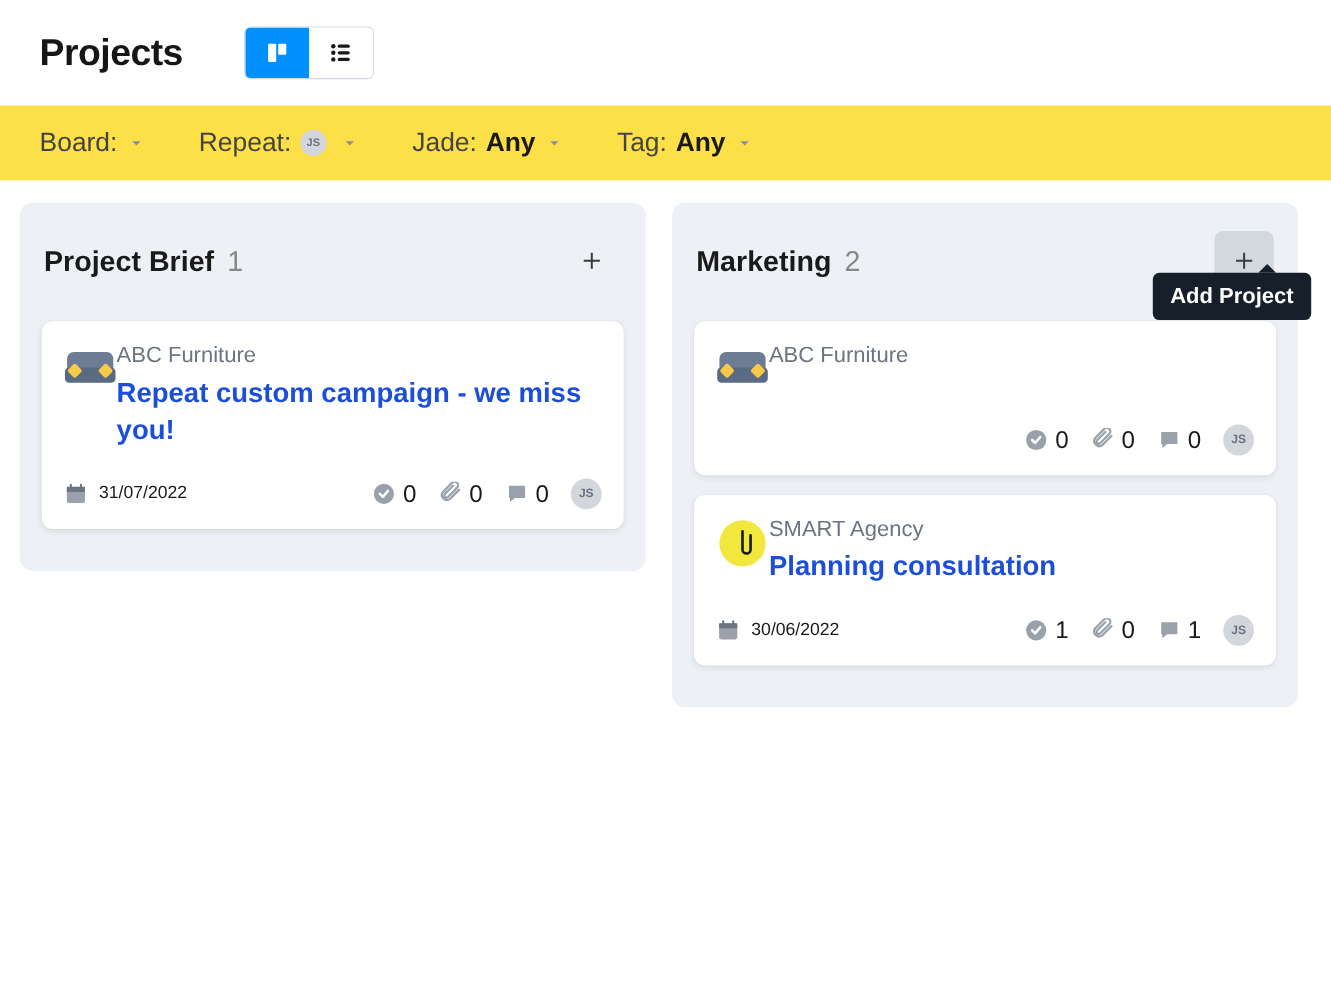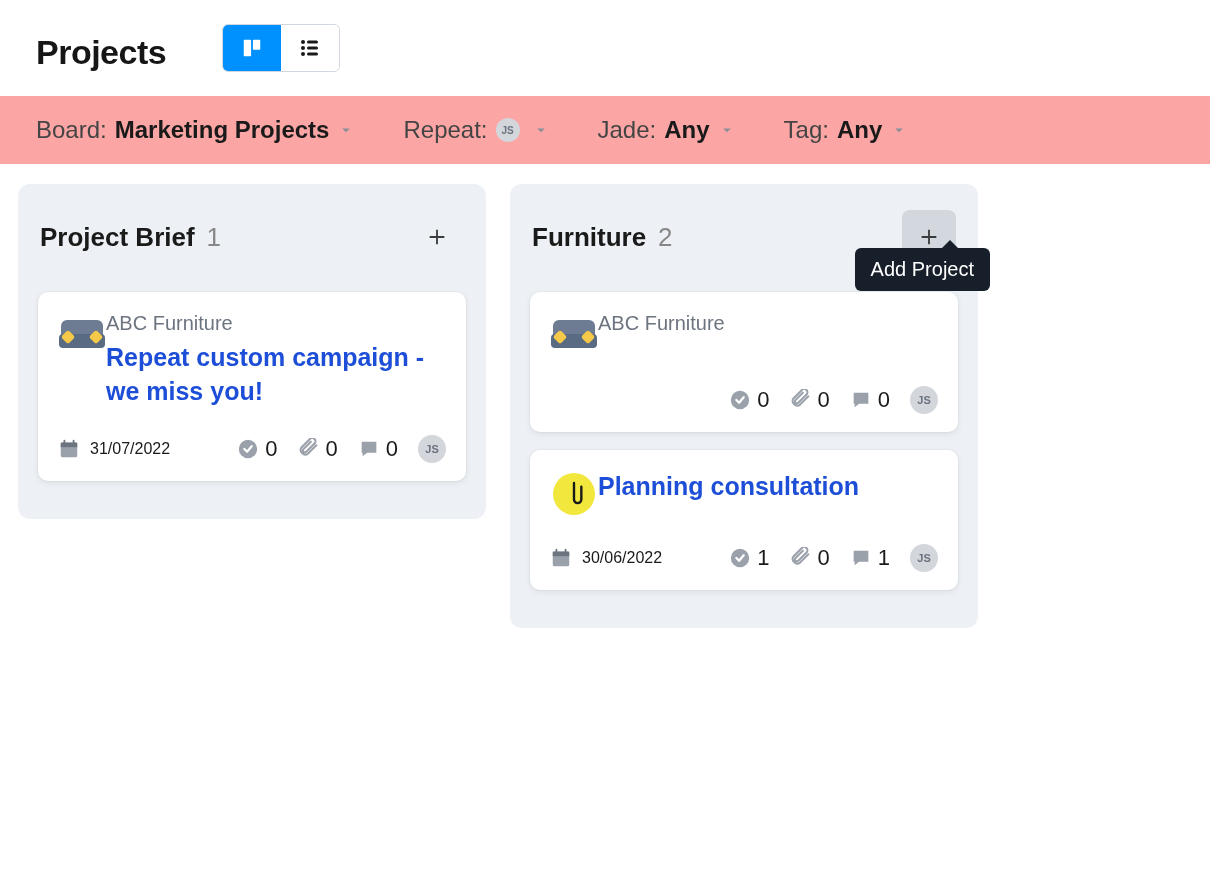--- a/index.html
+++ b/index.html
@@ -1,36 +1,36 @@
 <!DOCTYPE html>
 <html><head>
 <meta charset="utf-8">
 <style>
   * { box-sizing: border-box; margin: 0; padding: 0; }
   html, body { width: 1210px; height: 892px; font-family: -apple-system, BlinkMacSystemFont, "Segoe UI", Helvetica, Arial, sans-serif; background:#fff; color:#1a1a1a; }
-  .header { display:flex; align-items:flex-end; padding: 24px 52px 24px 36px; }
+  .header { display:flex; align-items:center; padding: 24px 52px 24px 36px; }
   .page-title { font-size:34px; font-weight:700; letter-spacing:-0.5px; color:#161616; margin-right:56px;}
   .view-switch { display:flex; border:1px solid #d0d7de; border-radius:6px; overflow:hidden; height:48px;}
   .view-btn { width:58px; display:flex; align-items:center; justify-content:center; background:#fff; cursor:pointer;}
   .view-btn.active { background:#0091ff; }
   .view-btn svg { display:block; }
-  .filter-bar { display:flex; align-items:center; gap:48px; background:#fca5a5; padding:20px 36px; font-size:24px; color:#1a1a1a;}
+  .filter-bar { display:flex; align-items:center; gap:48px; background:#fde047; padding:20px 36px; font-size:24px; color:#1a1a1a;}
   .filter-group { display:flex; align-items:center; gap:8px; cursor:pointer;}
   .filter-label { color:#444; }
   .filter-value { font-weight:600; color:#1a1a1a;}
   .chev { width:18px; height:18px; fill:#8a8f98; }
   .avatar-sm { width:24px; height:24px; border-radius:50%; background:#d3d6db; color:#6b7280; font-size:10px; font-weight:600; display:flex; align-items:center; justify-content:center; margin-right:4px;}
   .board { display:flex; gap:24px; padding:20px 18px; align-items:flex-start;}
-  .column { width:468px; background:#edf0f4; border-radius:12px; padding:20px; position:relative;}
+  .column { width:569px; background:#edf0f4; border-radius:12px; padding:20px; position:relative;}
   .col-head { display:flex; align-items:center; justify-content:space-between; padding:6px 2px 28px 2px;}
   .col-title { font-size:26px; font-weight:700; color:#1a1a1a; display:flex; align-items:baseline; gap:12px;}
   .col-count { color:#888; font-weight:500;}
   .add-btn { width:54px; height:54px; border-radius:8px; display:flex; align-items:center; justify-content:center; cursor:pointer; font-size:28px; color:#3b3b3b; }
   .add-btn.hover { background:#d3d8df; }
-  .tooltip { position:absolute; top:64px; right:-12px; background:#17202a; color:#fff; font-size:20px; font-weight:400; padding:10px 16px; border-radius:6px; white-space:nowrap; z-index:10;}
+  .tooltip { position:absolute; top:64px; right:-12px; background:#17202a; color:#fff; font-size:20px; font-weight:700; padding:10px 16px; border-radius:6px; white-space:nowrap; z-index:10;}
   .tooltip::before { content:""; position:absolute; top:-8px; right:32px; border-left:8px solid transparent; border-right:8px solid transparent; border-bottom:8px solid #17202a;}
   .card { background:#fff; border-radius:10px; padding:20px 20px 18px 20px; margin-bottom:18px; box-shadow:0 2px 6px rgba(0,0,0,0.08), 0 0 0 1px rgba(0,0,0,0.02);}
   .card-top { display:flex; align-items:flex-start;}
   .brand-icon { width:48px; height:48px; border-radius:50%; flex:0 0 48px; display:flex; align-items:center; justify-content:center; position:relative;}
   .sofa { position:relative; width:46px; height:32px;}
   .sofa .back { position:absolute; top:0; left:2px; right:2px; height:20px; background:#6d7c93; border-radius:6px 6px 0 0;}
   .sofa .seat { position:absolute; bottom:4px; left:0; right:0; height:14px; background:#596a83; border-radius:4px;}
   .sofa .pillow-l { position:absolute; bottom:10px; left:4px; width:10px; height:10px; background:#f7c948; border-radius:2px; transform:rotate(45deg);}
   .sofa .pillow-r { position:absolute; bottom:10px; right:4px; width:10px; height:10px; background:#f7c948; border-radius:2px; transform:rotate(45deg);}
   .clip-icon { width:42px; height:42px; border-radius:50%; background:#f2e73c; display:flex; align-items:center; justify-content:center;}
@@ -65,21 +65,20 @@
         <circle cx="5" cy="18" r="2" fill="#1a1a1a"></circle>
           <rect x="9" y="16.5" width="11" height="3" rx="1.5" fill="#1a1a1a"></rect>
       </svg>
     </div>
   </div>
 </div>
 
 <div class="filter-bar">
   <div class="filter-group">
     <span class="filter-label">Board:</span>
-    <span class="filter-value">Marketing Projects</span>
     <svg class="chev" viewBox="0 0 24 24">
         <path d="M7 10l5 5 5-5z"></path>
       </svg>
   </div>
   <div class="filter-group">
     <span class="filter-label">Repeat:</span>
     <span class="avatar-sm">JS</span>
     <svg class="chev" viewBox="0 0 24 24">
         <path d="M7 10l5 5 5-5z"></path>
       </svg>
@@ -159,21 +158,21 @@
               <span>0</span>
             </div>
             <div class="assignee">JS</div>
           </div>
         </div>
       </div>
     </div>
     <div class="column">
       <div class="col-head">
         <div class="col-title">
-          <span>Furniture</span>
+          <span>Marketing</span>
           <span class="col-count">2</span>
         </div>
         <div class="add-btn hover">
           <svg width="22" height="22" viewBox="0 0 24 24">
             <path d="M11 4h2v16h-2z M4 11h16v2H4z" fill="#3b3b3b"></path>
           </svg>
         </div>
       </div>
       <div class="tooltip">Add Project</div>
       <div class="card">
@@ -219,20 +218,21 @@
       <div class="card">
         <div class="card-top">
           <div class="brand-icon">
             <div class="clip-icon">
               <svg width="22" height="26" viewBox="0 0 24 28">
                 <path d="M12 2v18a4 4 0 008 0V6" stroke="#1a1a1a" stroke-width="2.6" fill="none" stroke-linecap="round"></path>
               </svg>
             </div>
           </div>
           <div>
+            <div class="card-subtitle">SMART Agency</div>
             <div class="card-title">Planning consultation</div>
           </div>
         </div>
         <div class="card-footer">
           <div class="footer-left">
             <svg class="cal-ico" width="22" height="22" viewBox="0 0 24 24">
               <rect x="3" y="5" width="18" height="16" rx="2" fill="#9aa1ab"></rect>
               <rect x="3" y="5" width="18" height="5" fill="#6c7480"></rect>
               <rect x="6" y="2" width="2" height="5" rx="1" fill="#6c7480"></rect>
               <rect x="16" y="2" width="2" height="5" rx="1" fill="#6c7480"></rect>

